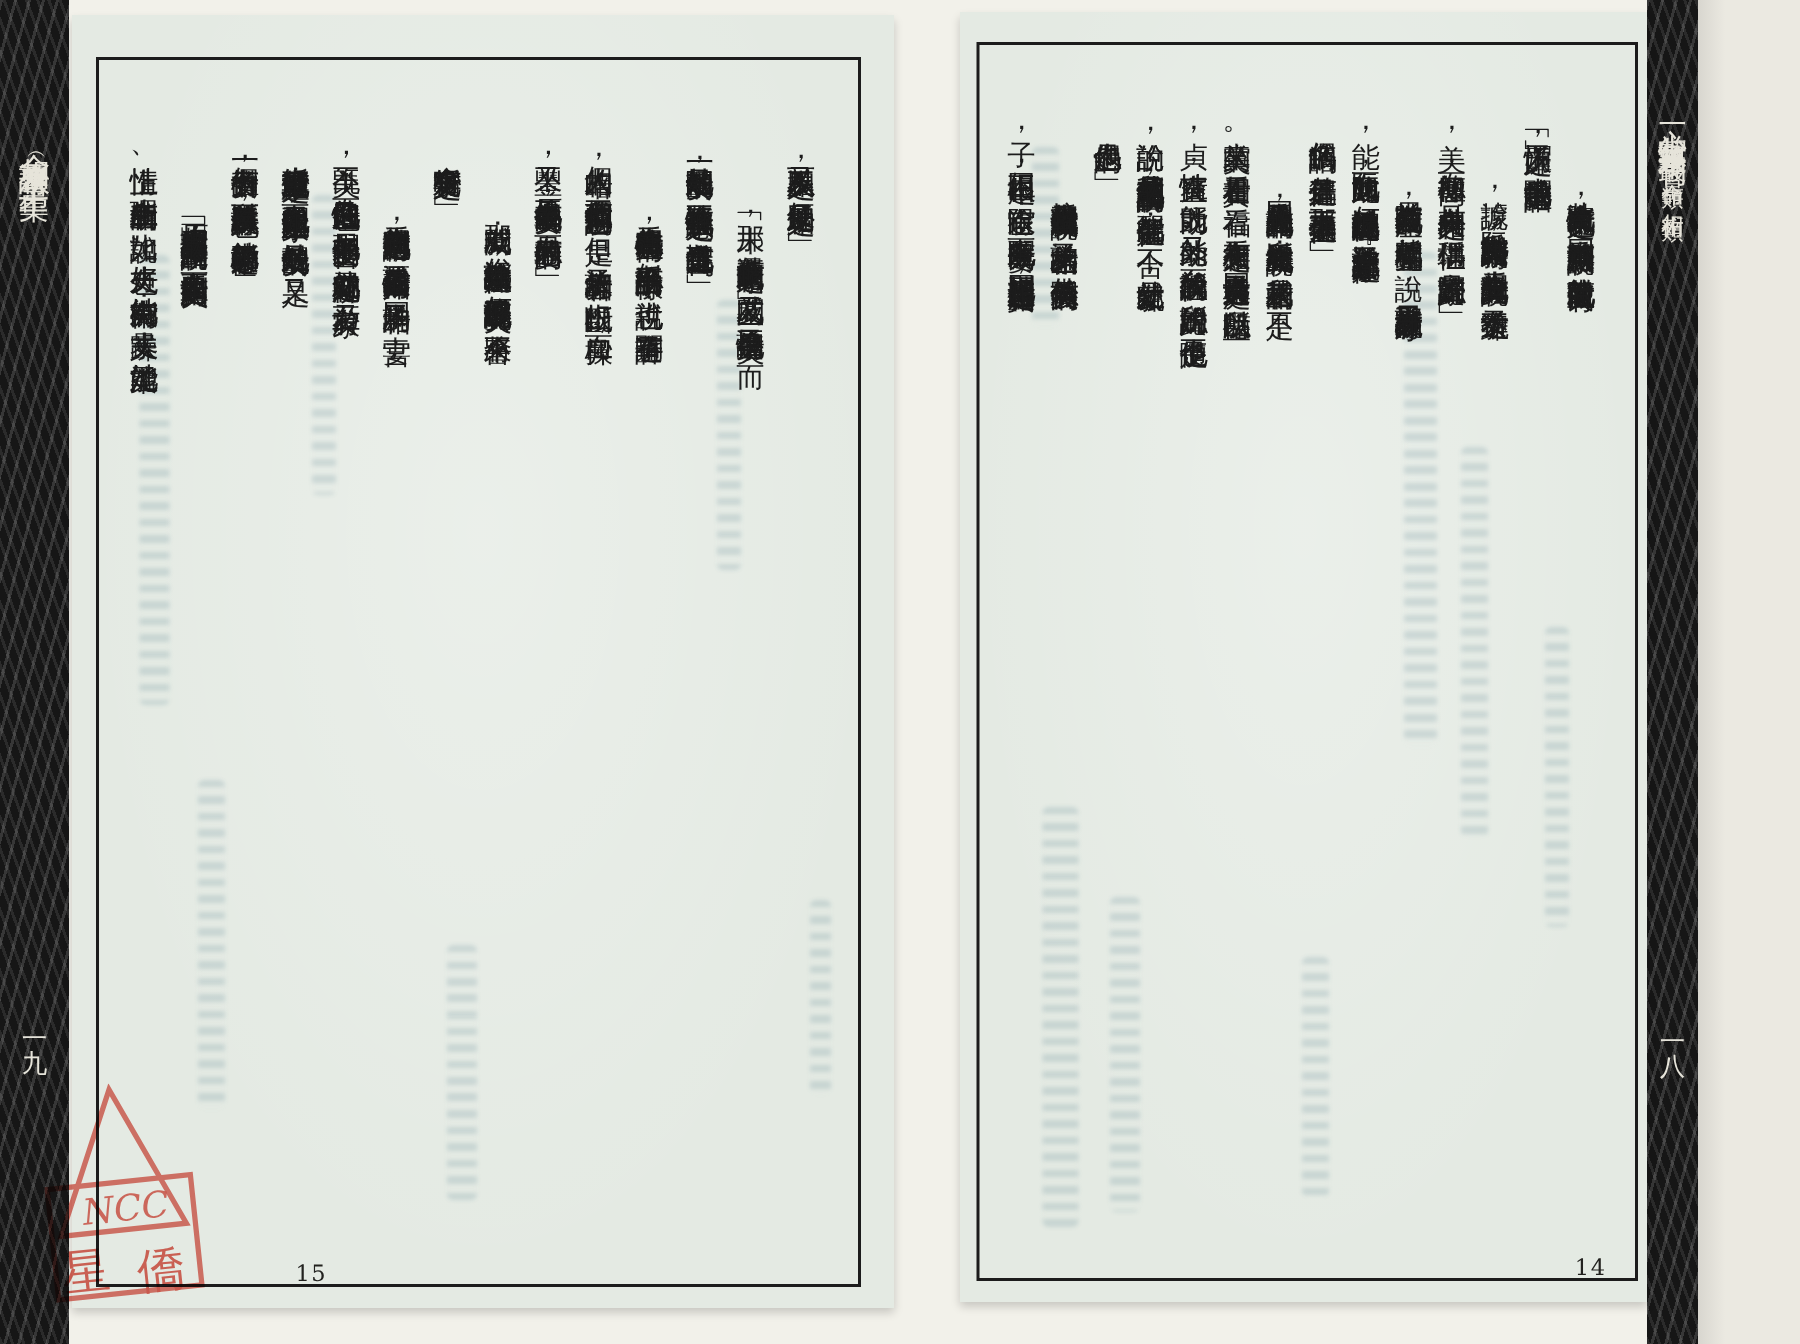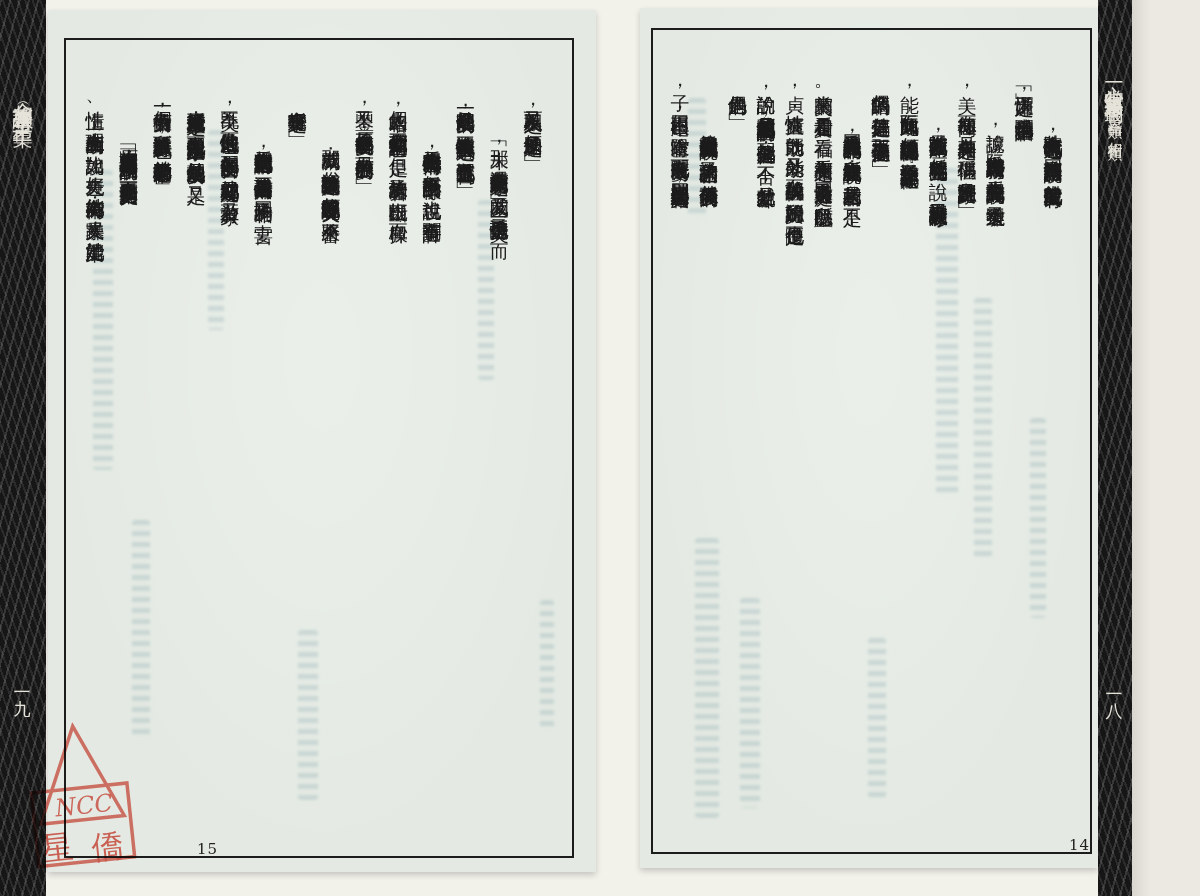--- a/index.html
+++ b/index.html
@@ -53,21 +53,21 @@
   .cols-right{left:18px;right:26px;top:50px;bottom:10px;}
   .col{
     writing-mode:vertical-rl;font-size:19px;letter-spacing:0.5px;line-height:20px;
     width:20px;color:var(--ink);white-space:nowrap;
   }
   .col.indent{padding-top:39px;}
   .page-num{
     position:absolute;font-size:15px;color:#22221f;letter-spacing:1px;
   }
   .page-num-left{left:102px;bottom:14px;margin-left:47px;}
-  .page-num-right{right:8px;bottom:14px;}
+  .page-num-right{right:27px;bottom:14px;}
   
   .bleed{
     position:absolute;filter:blur(1.5px);opacity:.8;pointer-events:none;
     background:repeating-linear-gradient(180deg, rgba(112,148,158,0.30) 0 5px, rgba(200,215,213,0.05) 5px 11px);
     border-radius:4px;
   }
   
   .stamp{
     position:absolute;left:28px;top:722px;width:104px;height:148px;
     transform:rotate(-6deg);mix-blend-mode:multiply;opacity:.9;

